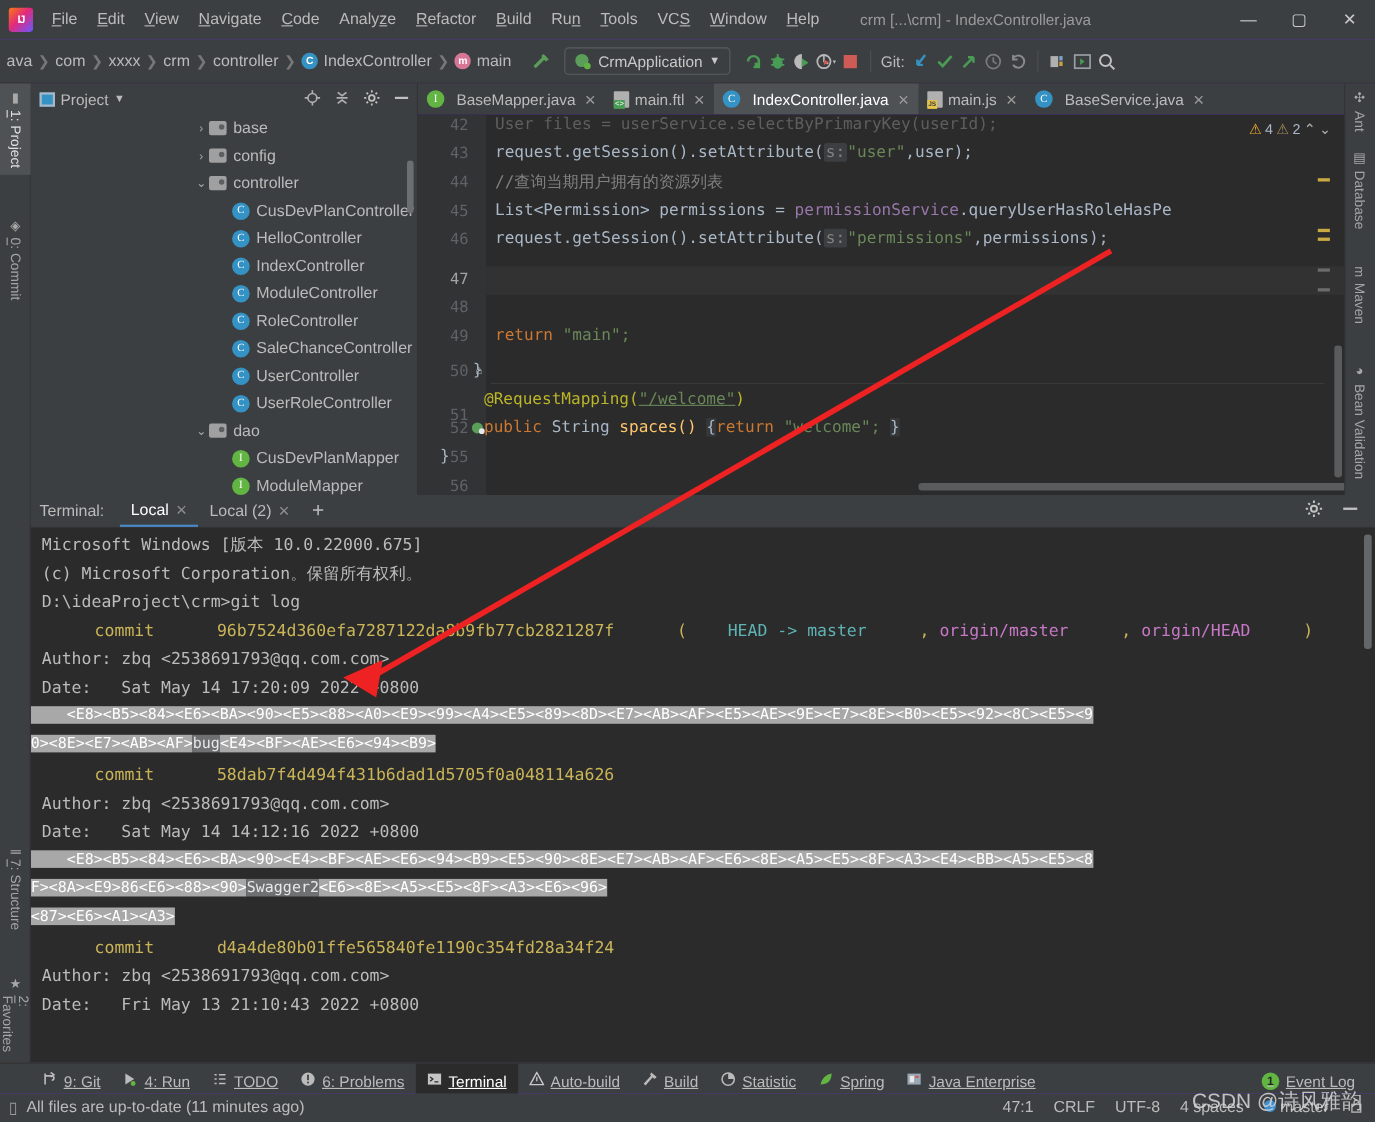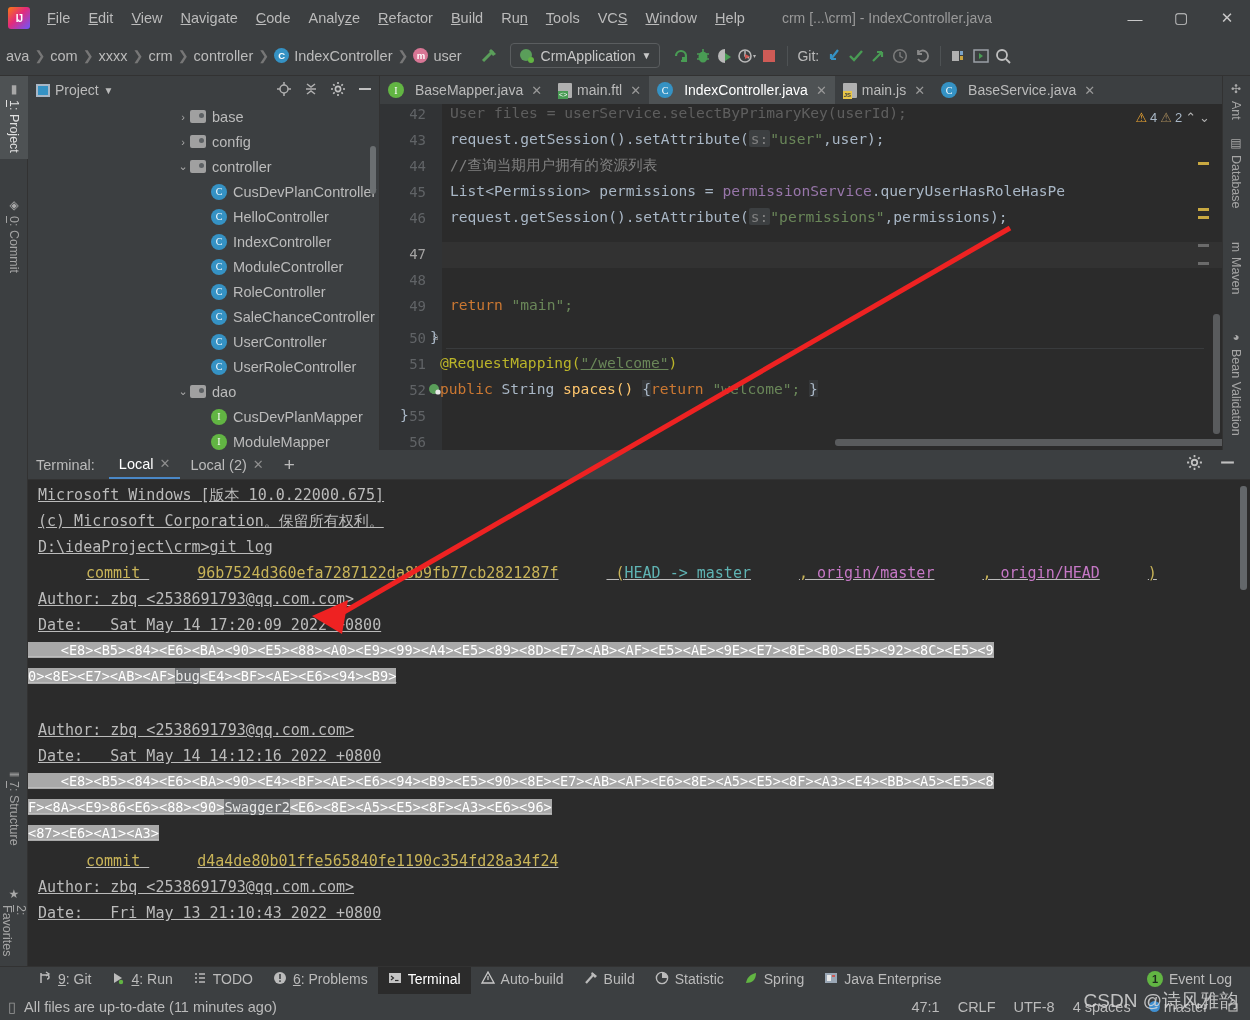--- a/index.html
+++ b/index.html
@@ -220,40 +220,40 @@
     color: #bbbbbb; font-size: 14.5px; height: 29px; box-sizing: border-box;
   }
   .tm-tab.active { color: #ffffff; border-bottom: 2px solid #4a88c7; }
   .tm-tab .x { color: #8e8e8e; font-size: 13px; }
   .tm-plus { color: #bbbbbb; font-size: 19px; padding: 0 10px; }
   .term-right { margin-left: auto; display: flex; align-items: center; gap: 16px; padding-right: 14px; color: #b5b5b5; }
   .term-body {
     position: relative; height: 486px; background: #2b2b2b; overflow: hidden;
     font-family: "DejaVu Sans Mono", monospace; font-size: 15px; color: #bbbbbb;
   }
-  .tline { position: absolute; left: 10px; white-space: pre; text-decoration: underline; }
+  .tline { position: absolute; left: 10px; white-space: pre; }
   .t-yellow { color: #c9b458; margin-left: 48px; }
-  .t-cyan { color: #5fb3b3; }
+  .t-cyan { color: #5fb3b3; margin-left: 37px; }
   .t-mag { color: #c678c6; }
   .t-hex { background: #a8a8a8; color: #ffffff; }
   .t-hexsel { background: #6e7072; color: #e8e8e8; }
   .term-scroll {
     position: absolute; right: 3px; top: 6px; width: 7px; height: 104px;
     background: #63676a; border-radius: 3px;
   }
 
   
   .bottombar {
     position: absolute; left: 0; top: 966px; width: 1250px; height: 28px;
     background: #3c3f41; display: flex; align-items: center; padding-left: 28px;
     border-top: 1px solid #323232;
   }
   .bt {
-    display: flex; align-items: flex-start; gap: 6px; padding: 4px 10px;
-    color: #bbbbbb; font-size: 14px; white-space: nowrap; height: 28px;
+    display: flex; align-items: flex-end; gap: 6px; padding: 4px 10px;
+    color: #bbbbbb; font-size: 14px; white-space: nowrap; height: 28px; text-decoration: underline;
   }
   .bt.active { background: #2b2b2b; color: #ffffff; }
   .bt .u { text-decoration: underline; }
   .evt-badge {
     width: 16px; height: 16px; border-radius: 50%; background: #62b543;
     color: #1e2a1e; font-size: 11px; display: inline-flex;
     align-items: center; justify-content: center; font-weight: bold;
   }
 
   
@@ -313,21 +313,21 @@
       <span>xxxx</span>
       <span class="crumb-sep">❯</span>
       <span>crm</span>
       <span class="crumb-sep">❯</span>
       <span>controller</span>
       <span class="crumb-sep">❯</span>
       <span class="crumb-ico ico-c">C</span>
       <span>IndexController</span>
       <span class="crumb-sep">❯</span>
       <span class="crumb-ico ico-m">m</span>
-      <span>user</span>
+      <span>main</span>
     </div>
     <div style="width:16px"></div>
     <div class="tb-ico">
       <svg width="18" height="18" viewBox="0 0 18 18">
           <path d="M3 14 L13 4" stroke="#5a9e5a" stroke-width="3" fill="none"></path>
           <path d="M11 2 L16 7 L13 9 L9 4 Z" fill="#5a9e5a"></path>
         </svg>
     </div>
     <div style="width:10px"></div>
     <div class="run-cfg">
@@ -595,21 +595,21 @@
 
       <div class="gline" style="top:2px">42</div>
       <div class="gline" style="top:28px">43</div>
       <div class="gline" style="top:54px">44</div>
       <div class="gline" style="top:80px">45</div>
       <div class="gline" style="top:106px">46</div>
       <div class="gline cur" style="top:142px">47</div>
       <div class="gline" style="top:168px">48</div>
       <div class="gline" style="top:194px">49</div>
       <div class="gline" style="top:226px">50</div>
-      <div class="gline" style="top:252px">51</div>
+      <div class="gline" style="top:266px">51</div>
       <div class="gline" style="top:278px">52</div>
       <div class="gline" style="top:304px">55</div>
       <div class="gline" style="top:330px">56</div>
 
       <span class="fold-sign" style="left:52px;top:226px">⌂</span>
       <span class="fold-sign" style="left:52px;top:280px">⊞</span>
       <span style="position:absolute;left:48px;top:278px;">
         <svg width="14" height="14" viewBox="0 0 14 14">
             <circle cx="6" cy="7" r="5" fill="#5a9e5a"></circle>
             <circle cx="10" cy="10" r="2.6" fill="#e8e8e8"></circle>
@@ -691,20 +691,21 @@
       <div class="tline" style="top:58px">D:\ideaProject\crm&gt;git log</div>
 
       <div class="tline" style="top:84px"><span class="t-yellow">commit </span><span class="t-yellow">96b7524d360efa7287122da8b9fb77cb2821287f</span><span class="t-yellow"> (</span><span class="t-cyan">HEAD -&gt; master</span><span class="t-yellow">, </span><span class="t-mag">origin/master</span><span class="t-yellow">, </span><span class="t-mag">origin/HEAD</span><span class="t-yellow">)</span></div>
 
       <div class="tline" style="top:110px">Author: zbq &lt;2538691793@qq.com.com&gt;</div>
       <div class="tline" style="top:136px">Date:   Sat May 14 17:20:09 2022 +0800</div>
 
       <div class="tline" style="top:162px;left:0;font-size:13.6px"><span class="t-hex">    &lt;E8&gt;&lt;B5&gt;&lt;84&gt;&lt;E6&gt;&lt;BA&gt;&lt;90&gt;&lt;E5&gt;&lt;88&gt;&lt;A0&gt;&lt;E9&gt;&lt;99&gt;&lt;A4&gt;&lt;E5&gt;&lt;89&gt;&lt;8D&gt;&lt;E7&gt;&lt;AB&gt;&lt;AF&gt;&lt;E5&gt;&lt;AE&gt;&lt;9E&gt;&lt;E7&gt;&lt;8E&gt;&lt;B0&gt;&lt;E5&gt;&lt;92&gt;&lt;8C&gt;&lt;E5&gt;&lt;9</span></div>
       <div class="tline" style="top:188px;left:0;font-size:13.6px"><span class="t-hex">0&gt;&lt;8E&gt;&lt;E7&gt;&lt;AB&gt;&lt;AF&gt;</span><span class="t-hexsel">bug</span><span class="t-hex">&lt;E4&gt;&lt;BF&gt;&lt;AE&gt;&lt;E6&gt;&lt;94&gt;&lt;B9&gt;</span></div>
 
+      <div class="tline" style="top:215px"><span class="t-yellow">commit </span><span class="t-yellow">58dab7f4d494f431b6dad1d5705f0a048114a626</span></div>
       <div class="tline" style="top:241px">Author: zbq &lt;2538691793@qq.com.com&gt;</div>
       <div class="tline" style="top:267px">Date:   Sat May 14 14:12:16 2022 +0800</div>
 
       <div class="tline" style="top:293px;left:0;font-size:13.6px"><span class="t-hex">    &lt;E8&gt;&lt;B5&gt;&lt;84&gt;&lt;E6&gt;&lt;BA&gt;&lt;90&gt;&lt;E4&gt;&lt;BF&gt;&lt;AE&gt;&lt;E6&gt;&lt;94&gt;&lt;B9&gt;&lt;E5&gt;&lt;90&gt;&lt;8E&gt;&lt;E7&gt;&lt;AB&gt;&lt;AF&gt;&lt;E6&gt;&lt;8E&gt;&lt;A5&gt;&lt;E5&gt;&lt;8F&gt;&lt;A3&gt;&lt;E4&gt;&lt;BB&gt;&lt;A5&gt;&lt;E5&gt;&lt;8</span></div>
       <div class="tline" style="top:319px;left:0;font-size:13.6px"><span class="t-hex">F&gt;&lt;8A&gt;&lt;E9&gt;86&lt;E6&gt;&lt;88&gt;&lt;90&gt;</span><span class="t-hexsel">Swagger2</span><span class="t-hex">&lt;E6&gt;&lt;8E&gt;&lt;A5&gt;&lt;E5&gt;&lt;8F&gt;&lt;A3&gt;&lt;E6&gt;&lt;96&gt;</span></div>
       <div class="tline" style="top:345px;left:0;font-size:13.6px"><span class="t-hex">&lt;87&gt;&lt;E6&gt;&lt;A1&gt;&lt;A3&gt;</span></div>
 
       <div class="tline" style="top:372px"><span class="t-yellow">commit </span><span class="t-yellow">d4a4de80b01ffe565840fe1190c354fd28a34f24</span></div>
       <div class="tline" style="top:398px">Author: zbq &lt;2538691793@qq.com.com&gt;</div>
       <div class="tline" style="top:424px">Date:   Fri May 13 21:10:43 2022 +0800</div>

